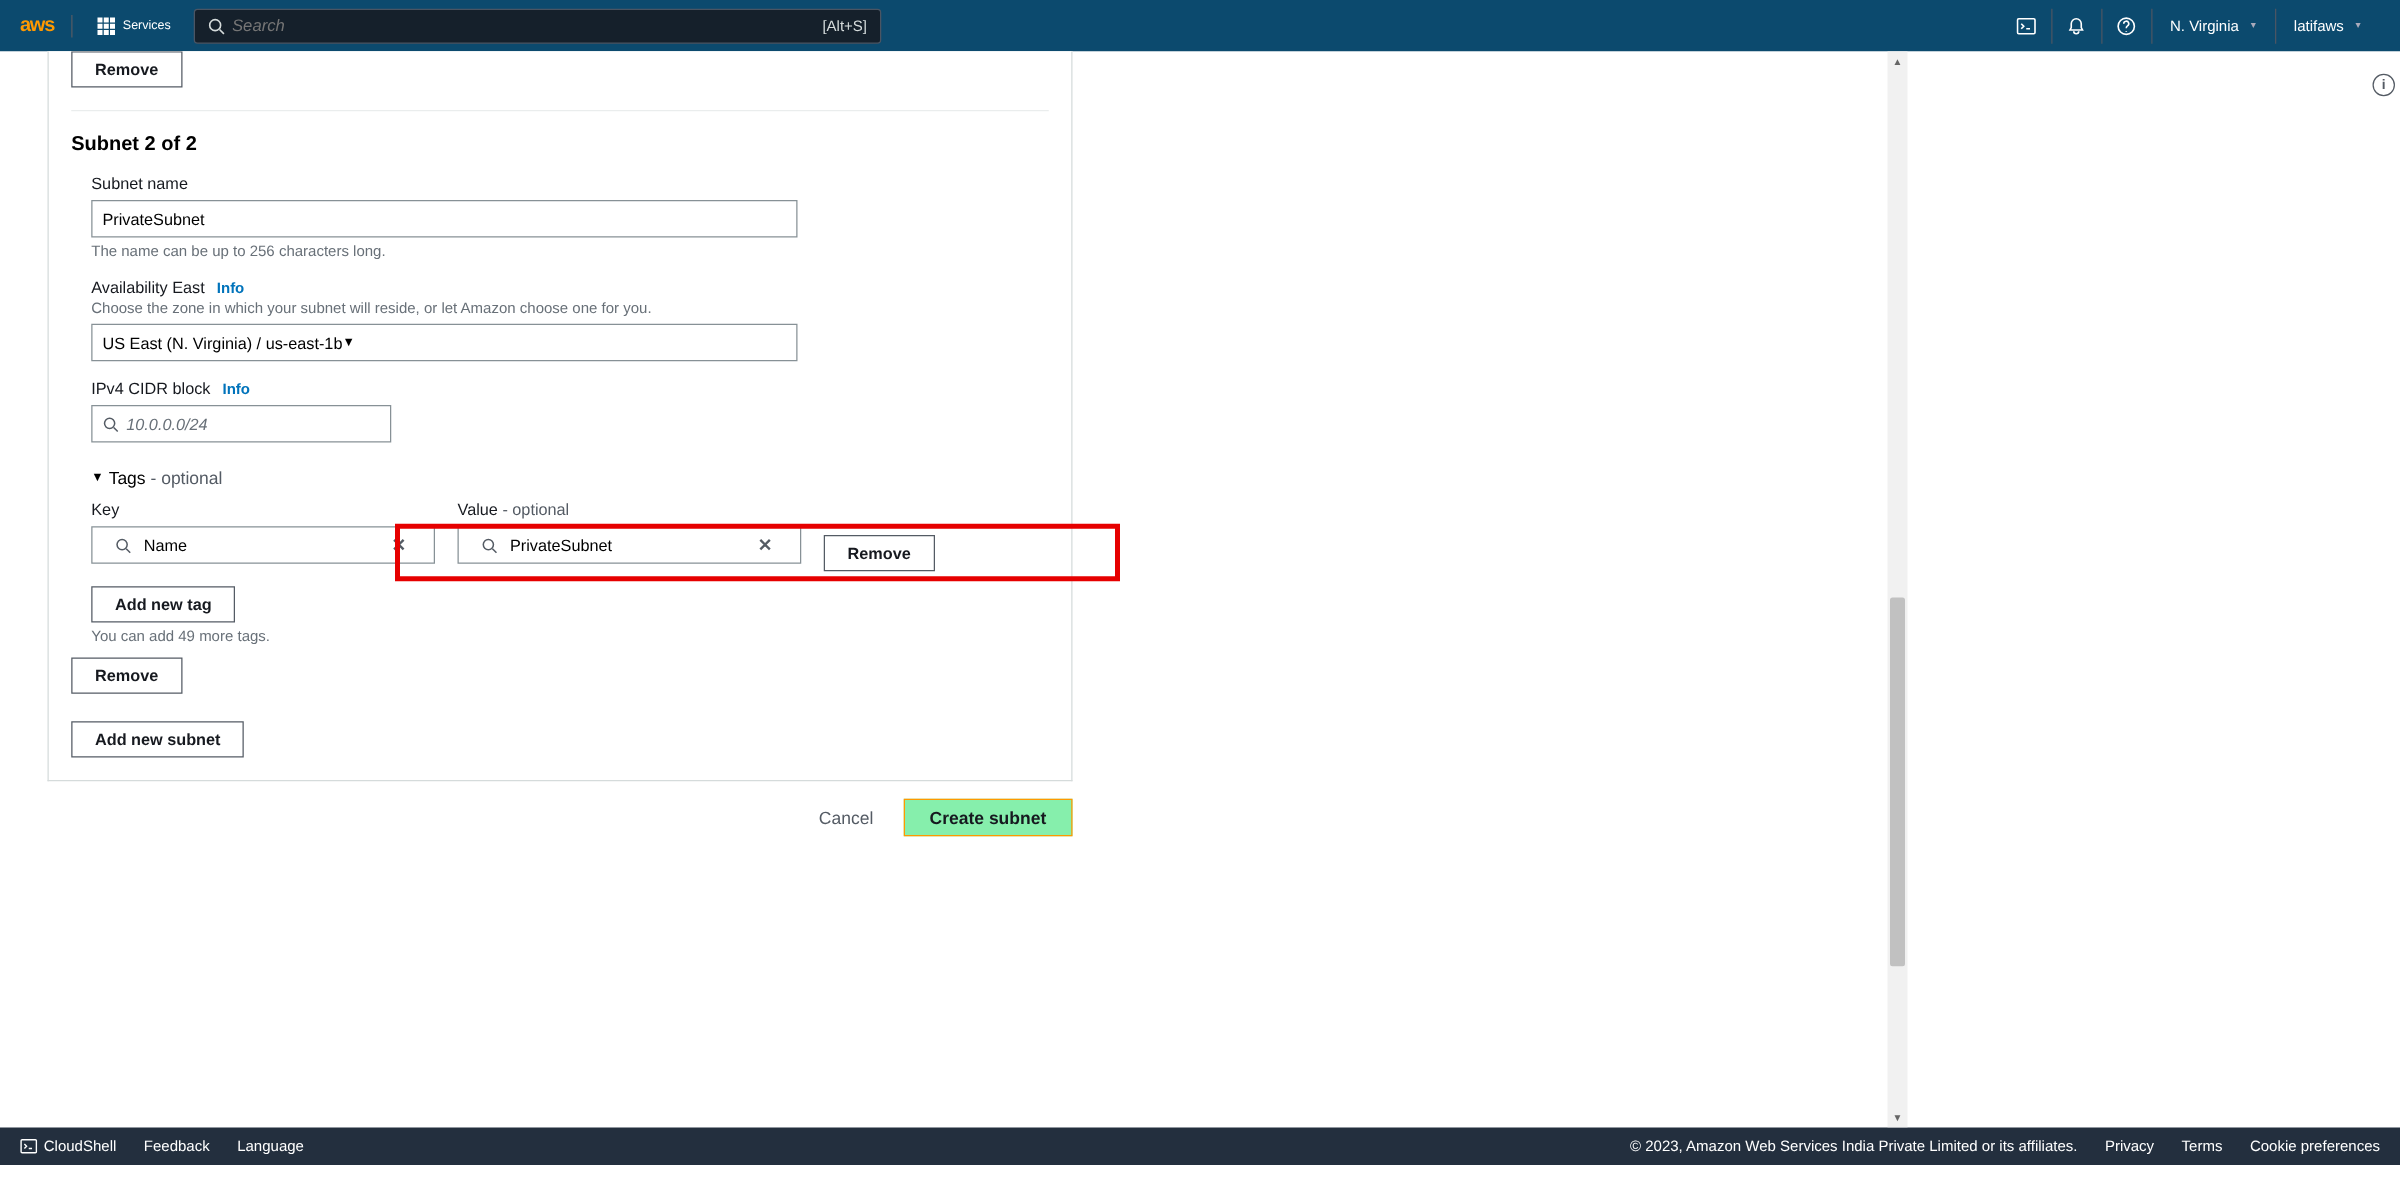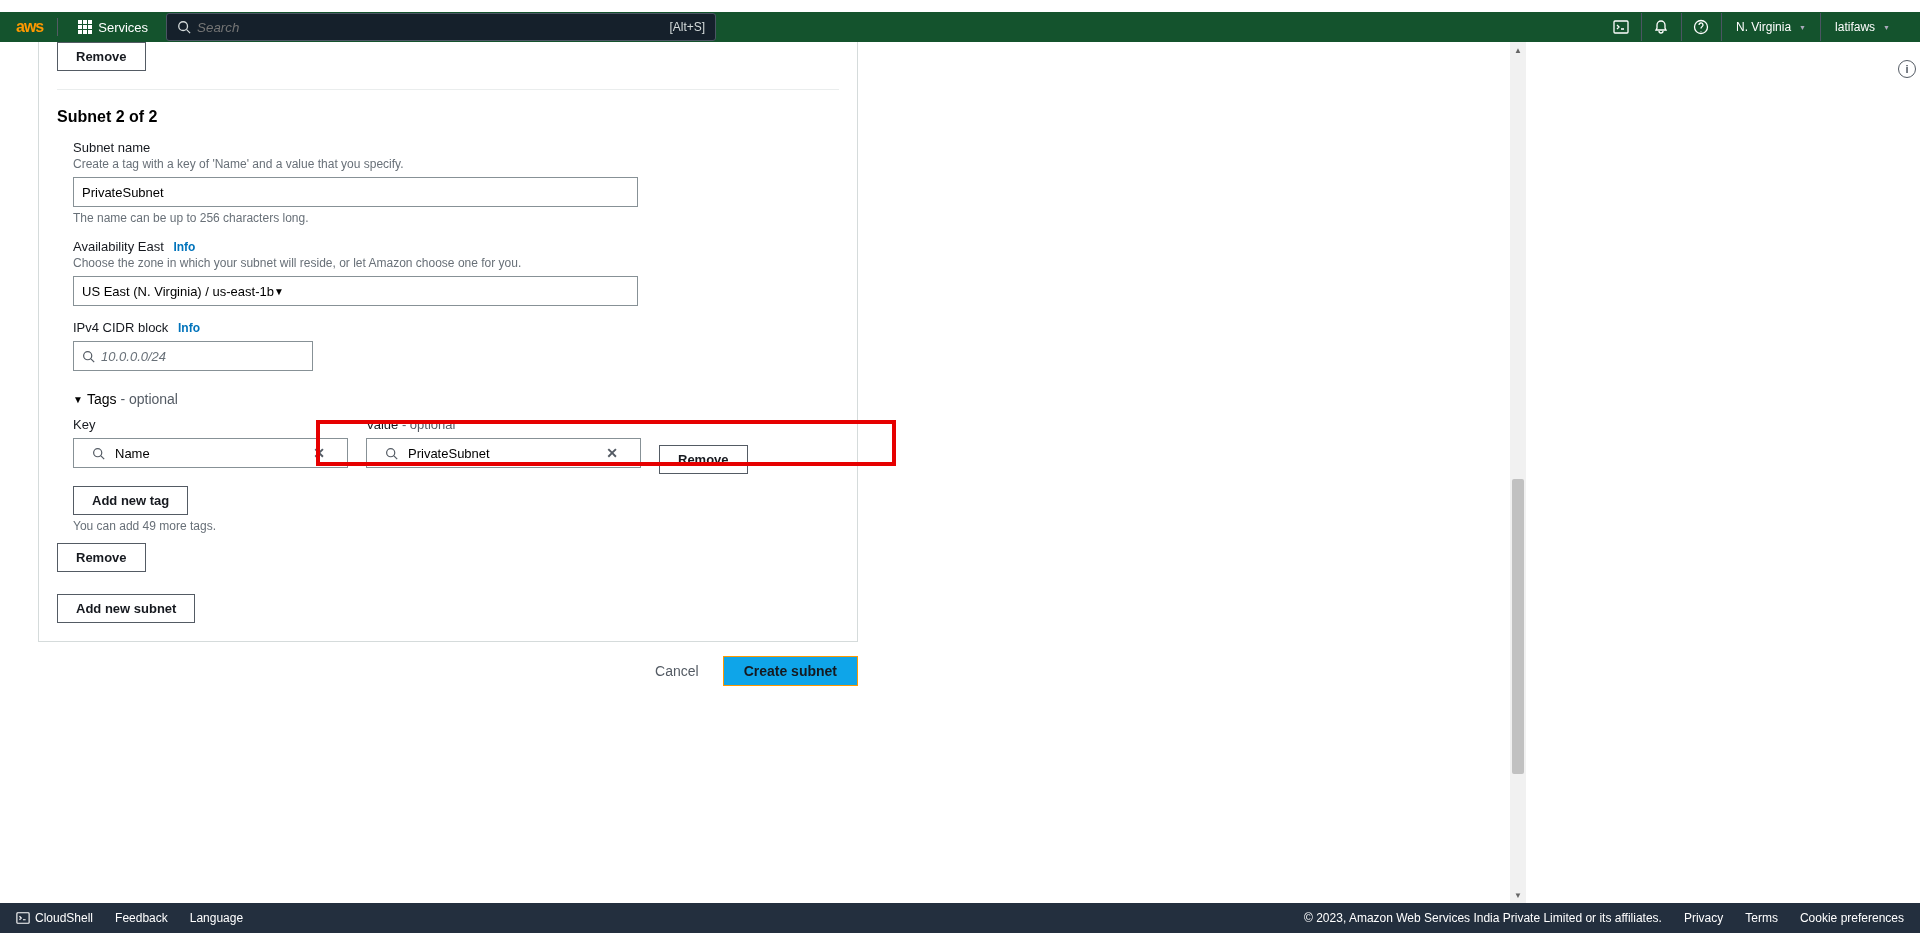--- a/index.html
+++ b/index.html
@@ -1,21 +1,21 @@
 <!DOCTYPE html>
 <html><head>
   <meta charset="utf-8">
   <style>
     * { box-sizing: border-box; margin: 0; padding: 0; }
     body { font-family: "Amazon Ember", "Helvetica Neue", Arial, sans-serif; background: #fff; overflow: hidden; height: 942px; width: 1920px; }
     
     
-    .top-nav { height: 30px; background: #14532d; display: flex; align-items: center; padding: 0 16px; color: #fff; margin-top: 12px; }
+    .top-nav { height: 41px; background: #0c4a6e; display: flex; align-items: center; padding: 0 16px; color: #fff; }
     .aws-logo { color: #ff9900; font-weight: bold; font-size: 16px; padding-right: 14px; border-right: 1px solid #545b64; margin-right: 14px; letter-spacing: -1px;}
-    .services-btn { display: flex; align-items: center; gap: 6px; font-size: 13px; margin-right: 12px; padding: 4px 6px; }
+    .services-btn { display: flex; align-items: center; gap: 6px; font-size: 10px; margin-right: 12px; padding: 4px 6px; }
     .grid-icon { width: 14px; height: 14px; display: grid; grid-template-columns: repeat(3,1fr); grid-template-rows: repeat(3,1fr); gap: 1px; }
     .grid-icon span { background: #fff; }
     .search-wrap { flex: 0 0 auto; width: 550px; background: #15202b; border: 1px solid #4b5563; border-radius: 3px; display: flex; align-items: center; padding: 2px 10px; height: 28px;}
     .search-wrap input { flex: 1; background: transparent; border: none; color: #d5dbdb; font-style: italic; outline: none; }
     .search-hint { color: #d5dbdb; font-size: 12px; }
     .nav-right { margin-left: auto; display: flex; align-items: center; gap: 0; }
     .nav-icon { width: 40px; height: 28px; display: flex; align-items: center; justify-content: center; border-right: 1px solid #4b5563; font-size: 16px; }
     .nav-region, .nav-user { padding: 0 14px; font-size: 12px; display: flex; align-items: center; gap: 4px; border-right: 1px solid #4b5563; height: 28px;}
     .nav-user { border-right: none;}
     .caret::after { content: "▼"; font-size: 7px; margin-left: 4px; color: #aab;}
@@ -59,21 +59,21 @@
     .tag-input { display: flex; align-items: center; border: 1px solid #879196; width: 275px; height: 30px; margin-top: 6px; padding: 0 18px;}
     .tag-input input { border:none; outline:none; flex:1; font-size:13px; padding-left:4px;}
     .clear-x { font-size: 14px; font-weight: bold; color: #545b64; padding: 0 4px;}
     .tag-remove-col { padding-top: 24px;}
 
     .subnet-divider { border-top: 1px solid #eaeded; margin-top: 18px; padding-top:0;}
 
     
     .action-row { width: 820px; margin-left: 38px; display: flex; justify-content: flex-end; gap: 10px; padding: 14px 0 0 0;}
     .cancel-btn { background: none; border: none; color: #545b64; font-weight: normal; font-size: 14px; padding: 6px 14px;}
-    .primary-btn { background: #0ea5e9; border: 1px solid #ff9900; color: #16191f; font-weight: bold; font-size: 14px; padding: 6px 20px;}
+    .primary-btn { background: #86efac; border: 1px solid #ff9900; color: #16191f; font-weight: bold; font-size: 14px; padding: 6px 20px;}
 
     
     .bottom-bar { height: 30px; background: #232f3e; display: flex; align-items: center; color: #fff; font-size: 12px; padding: 0 16px;}
     .bottom-left { display: flex; gap: 22px; align-items: center;}
     .bottom-right { margin-left: auto; display: flex; gap: 22px; align-items: center;}
     .bottom-link { color: #fff;}
 
     svg.mag { stroke: #545b64; fill:none; stroke-width:1.5;}
     svg.mag-w { stroke: #d5dbdb; fill:none; stroke-width:1.5;}
 
@@ -145,21 +145,20 @@
 
           <button class="remove-btn" style="margin-top:10px;">Remove</button>
 
           <div class="subnet-divider">
             <div class="section-title">Subnet 2 of 2</div>
 
             <div style="padding-left:16px;">
               
               <div class="field-row" style="padding-top:0;">
                 <div class="field-label">Subnet name</div>
-                <div class="field-desc">Create a tag with a key of 'Name' and a value that you specify.</div>
                 <input class="text-input" type="text" value="PrivateSubnet" style="">
                 <div class="field-help">The name can be up to 256 characters long.</div>
               </div>
 
               
               <div class="field-row">
                 <div class="field-label">
                   <span>Availability East</span>
                   <a class="info-link">Info</a>
                 </div>

